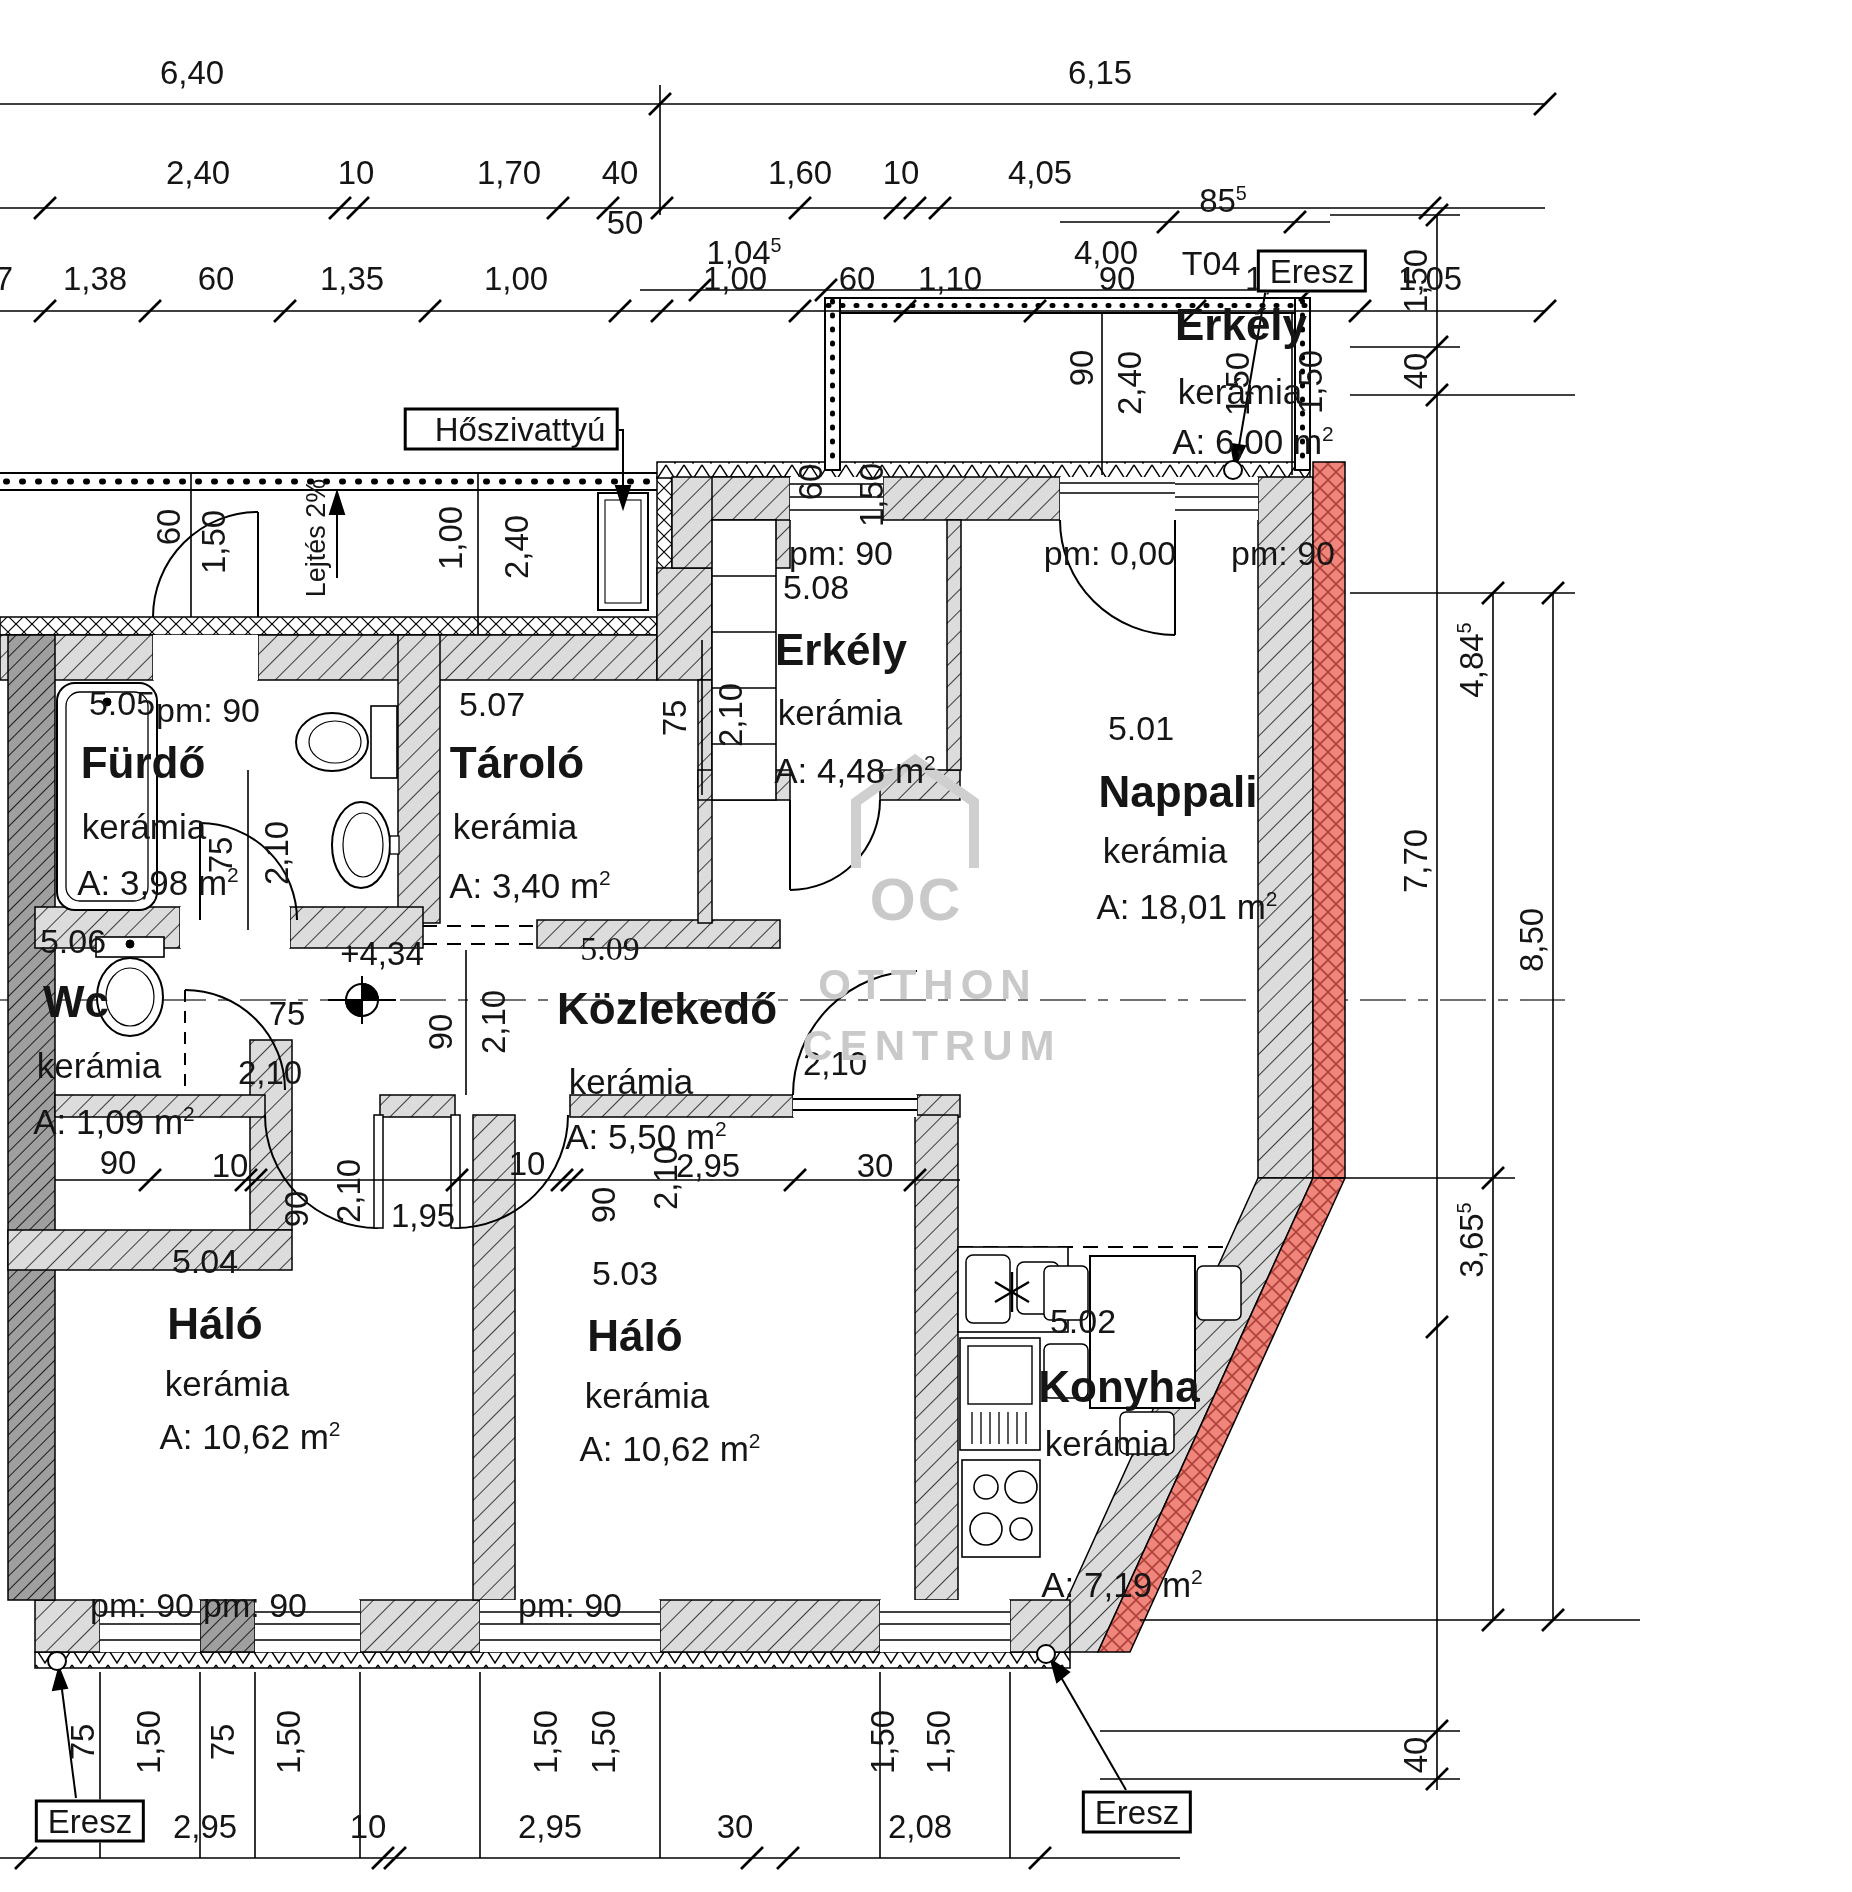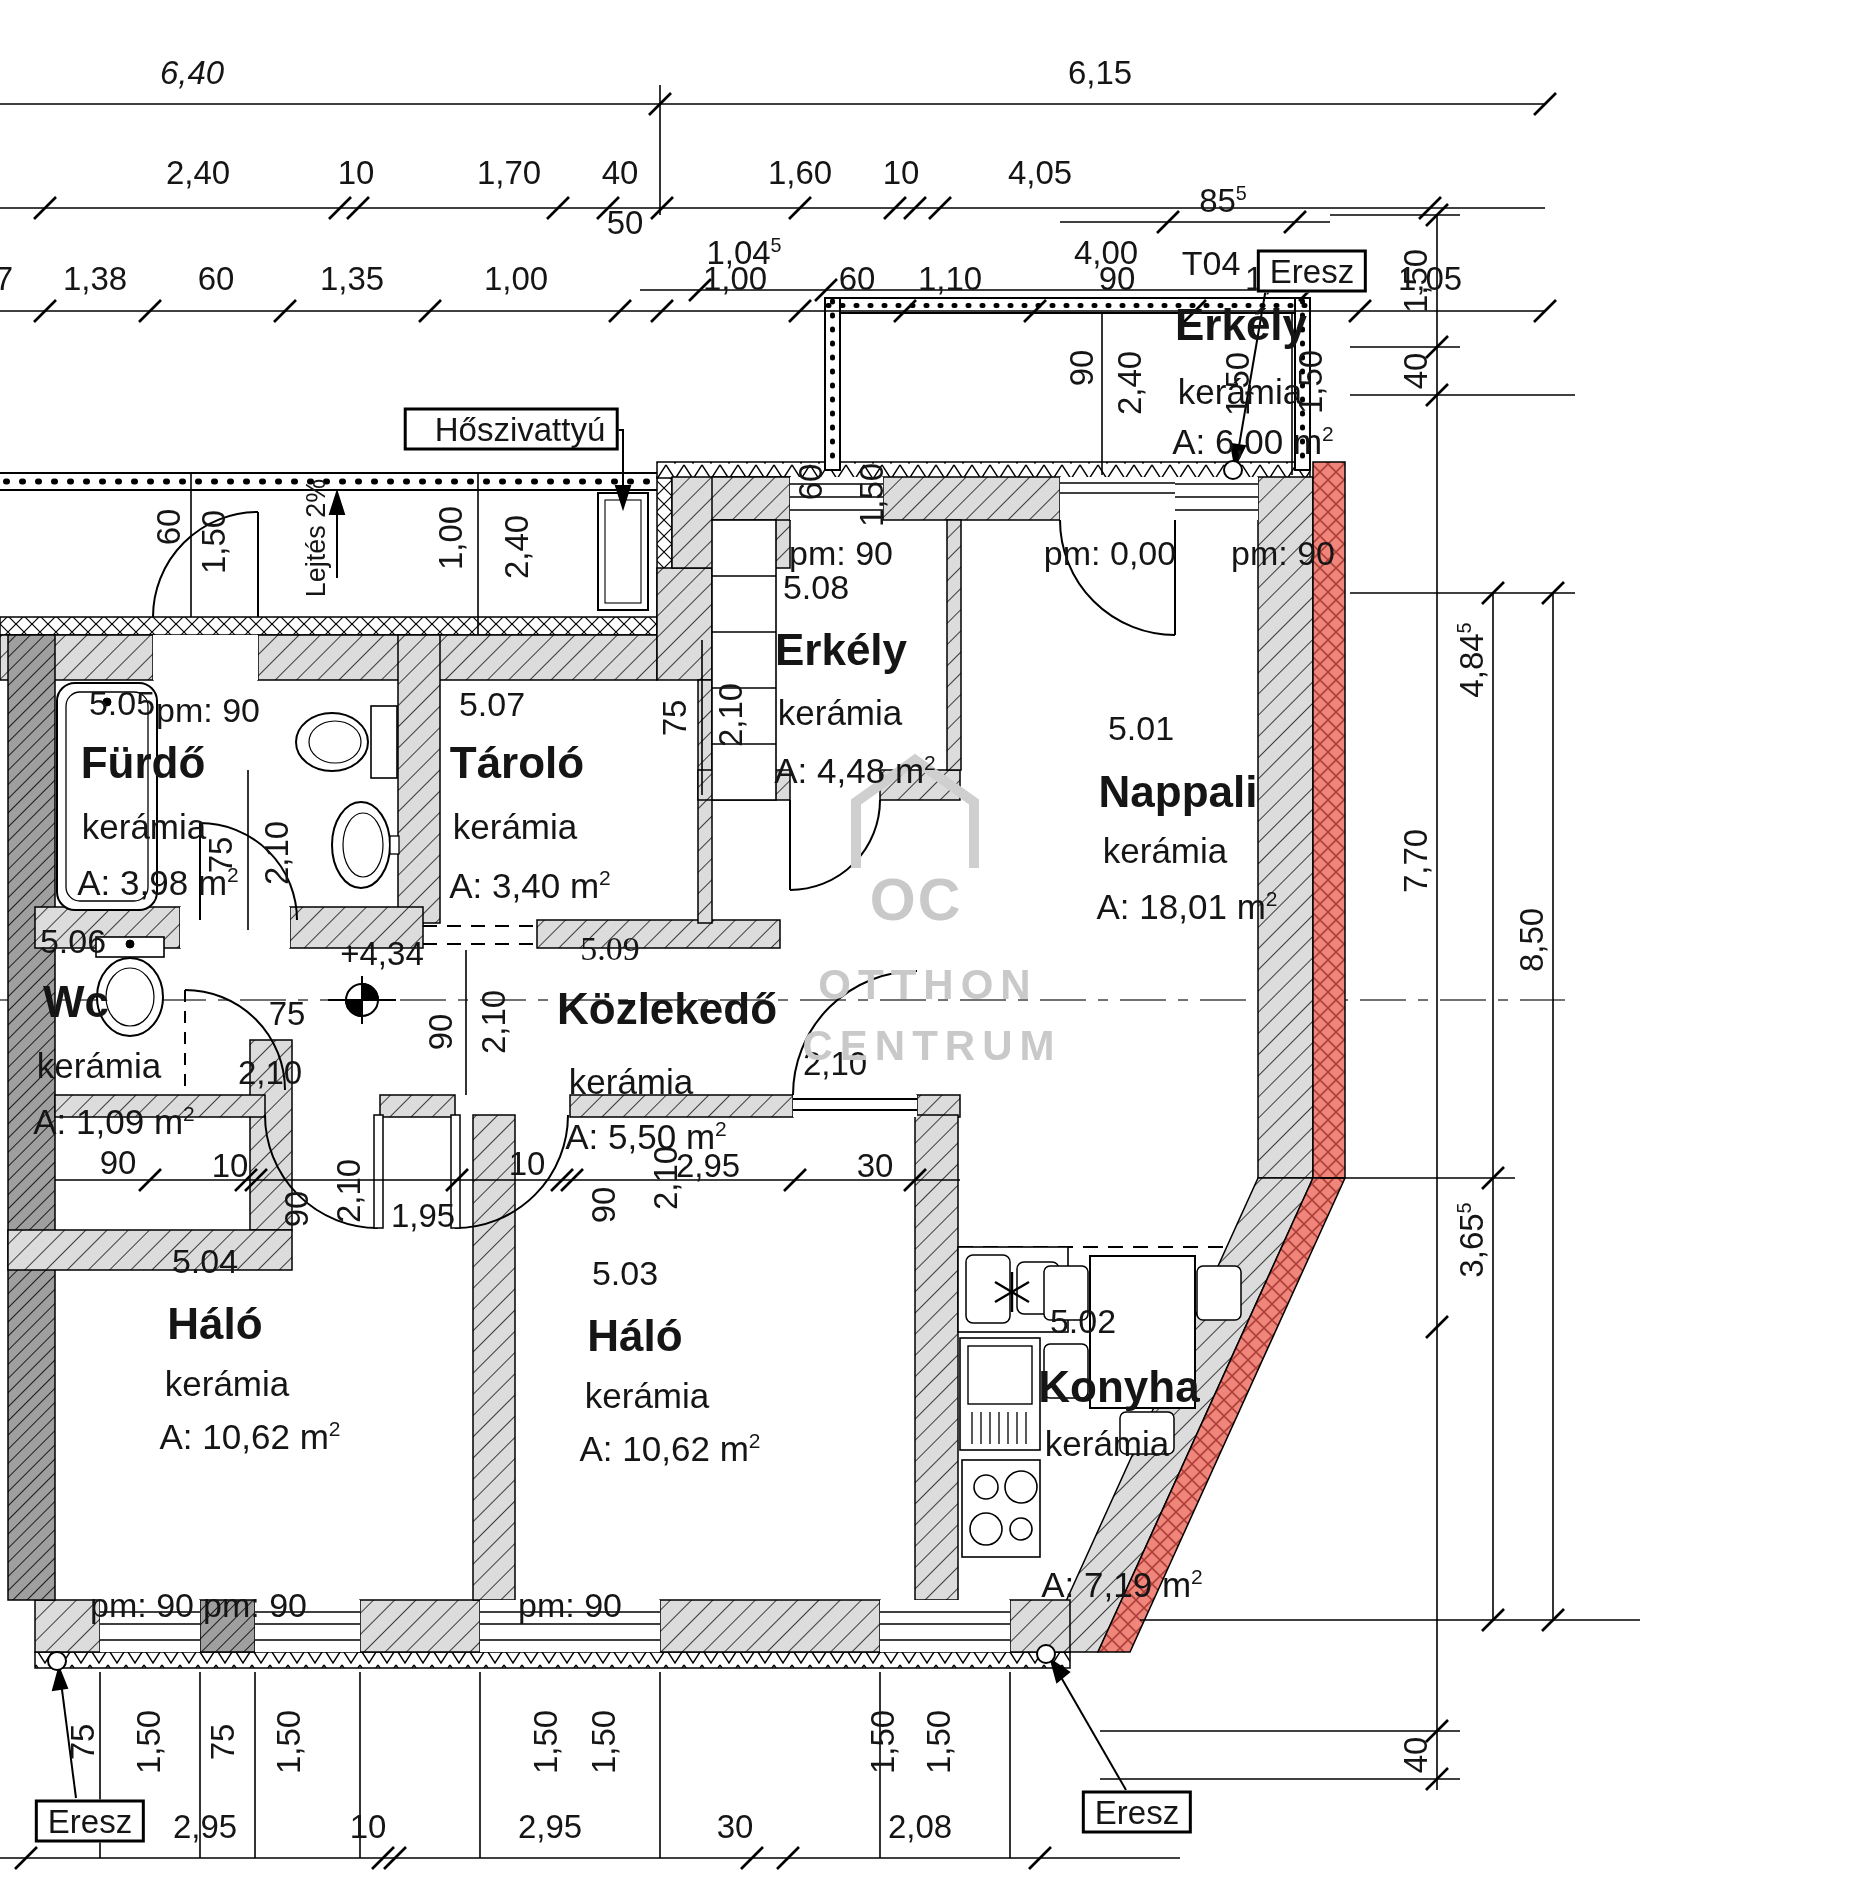--- a/index.html
+++ b/index.html
@@ -377,21 +377,21 @@
     <line x1="784" y1="1191" x2="806" y2="1169"></line>
         <line x1="904" y1="1191" x2="926" y2="1169"></line>
   </g>
 
   <g stroke="#cfcfcf" stroke-width="10" fill="none">
     <polyline points="856,868 856,802 915,760 974,802 974,868"></polyline>
   </g>
 </svg>
 
 <div id="labels">
-      <div class="lbl dim" style="left: 192px; top: 72px; font-style: italic;">6,40</div>
+      <div class="lbl dim" style="left: 192px; top: 72px;">6,40</div>
       <div class="lbl dim" style="left: 1100px; top: 72px;">6,15</div>
       <div class="lbl dim" style="left: 198px; top: 172px;">2,40</div>
       <div class="lbl dim" style="left: 356px; top: 172px;">10</div>
       <div class="lbl dim" style="left: 509px; top: 172px;">1,70</div>
       <div class="lbl dim" style="left: 620px; top: 172px;">40</div>
       <div class="lbl dim" style="left: 625px; top: 222px;">50</div>
       <div class="lbl dim" style="left: 800px; top: 172px;">1,60</div>
       <div class="lbl dim" style="left: 901px; top: 172px;">10</div>
       <div class="lbl dim" style="left: 1040px; top: 172px;">4,05</div>
       <div class="lbl dim" style="left: 4px; top: 278px;">7</div>

